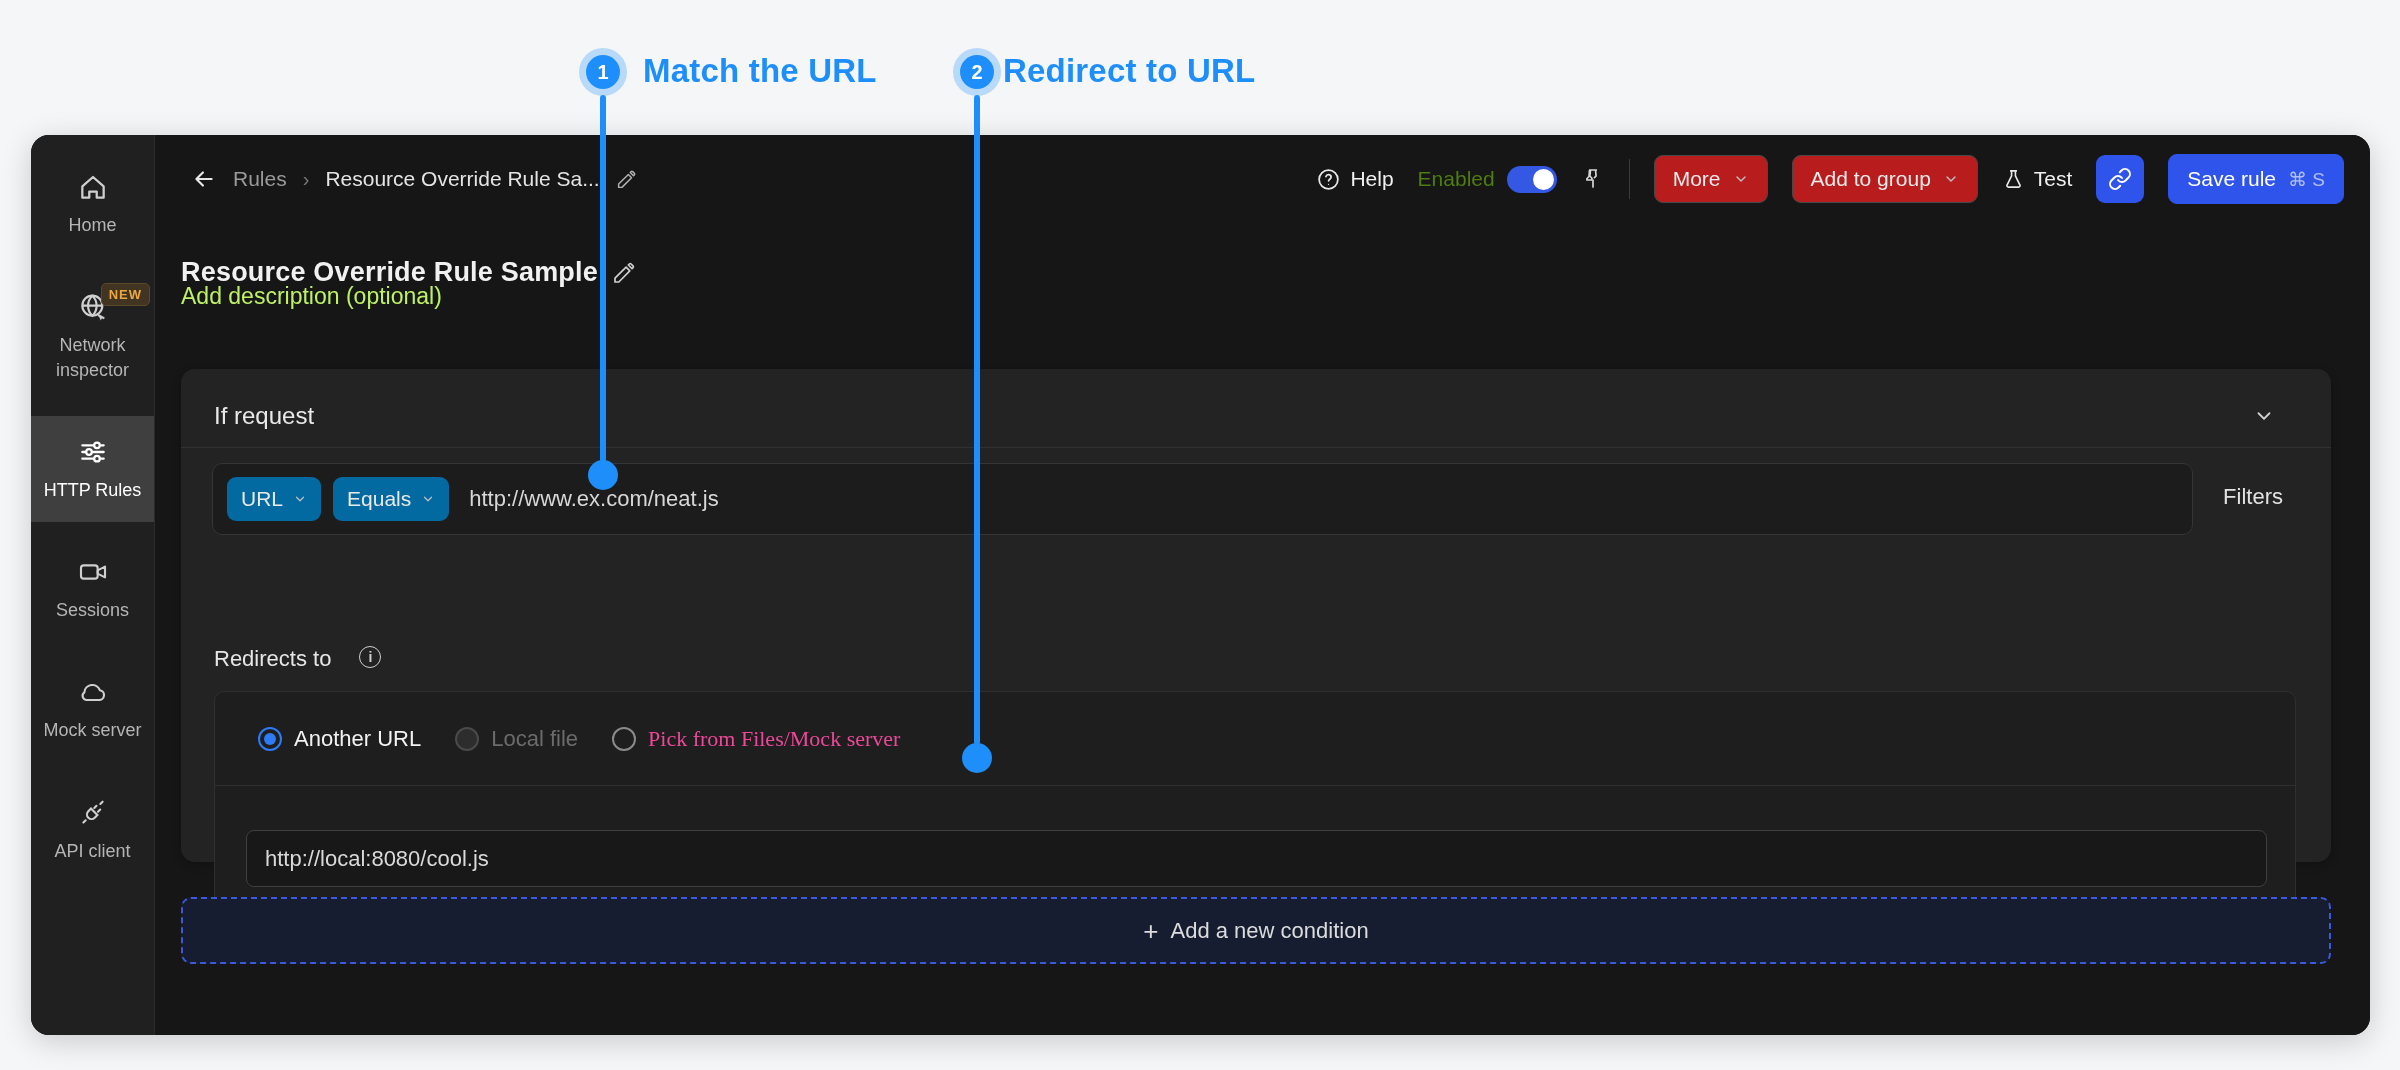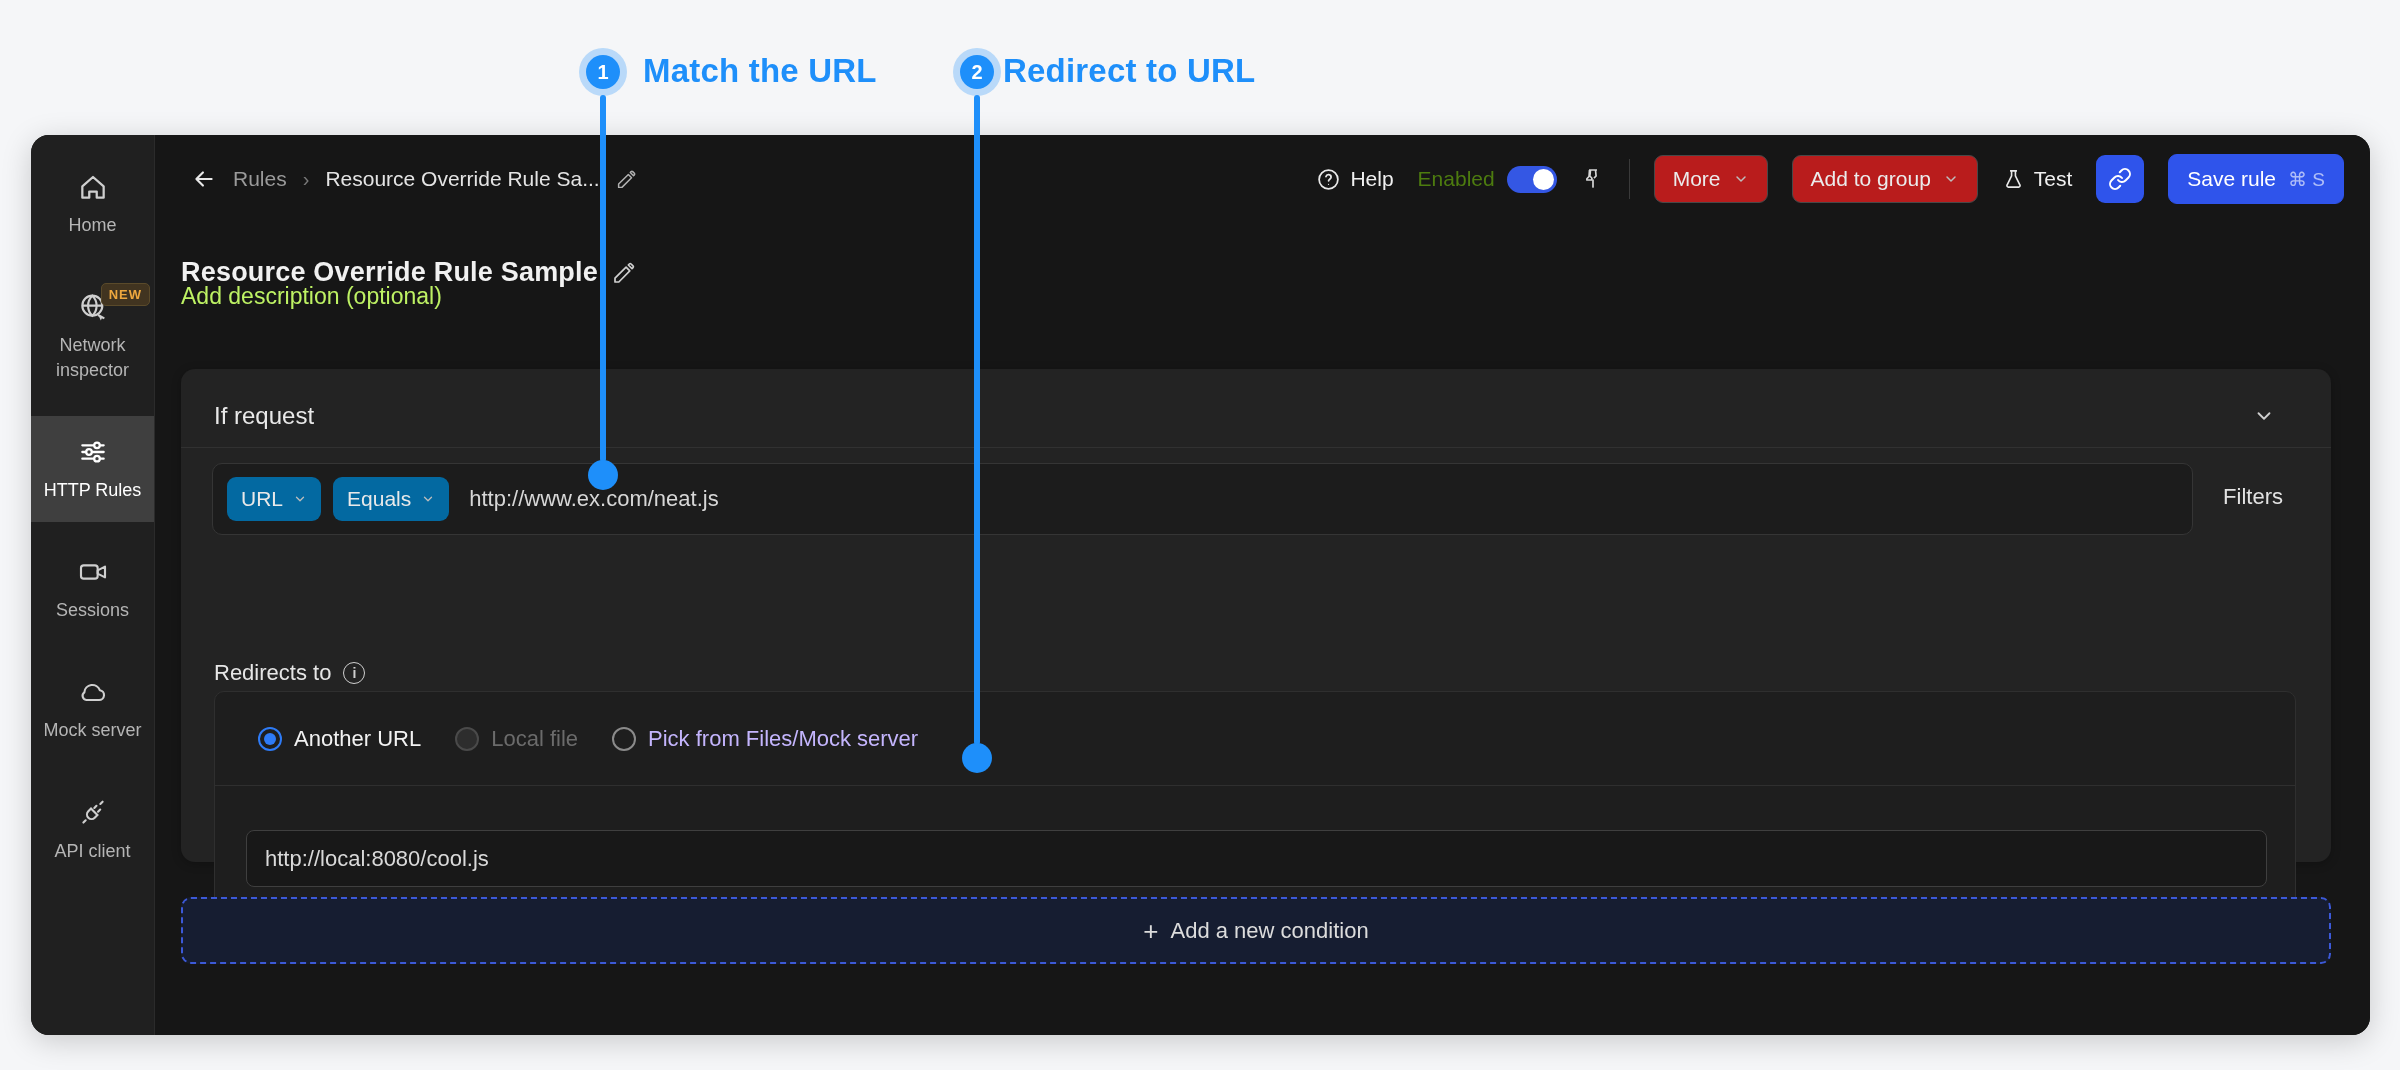--- a/index.html
+++ b/index.html
@@ -96,39 +96,39 @@
   .cond-row { position:absolute; left:31px; top:15px; width:1981px; height:72px;
     background:#1c1c1c; border:1px solid #353535; border-radius:10px;
     display:flex; align-items:center; padding:0 14px; gap:12px; }
   .mini-select { display:flex; align-items:center; gap:10px; background:#0369a1;
     border-radius:9px; padding:10px 14px; color:#e9e9e9; font-size:21px; cursor:pointer; }
   .mini-select .chev { width:14px; height:14px; }
   .cond-url { flex:1; background:transparent; border:none; outline:none;
     color:#d7d7d7; font-size:22px; margin-left:8px; font-family:"Liberation Sans", sans-serif; }
   .filters { position:absolute; right:48px; top:36px; color:#e2e2e2; font-size:22px; cursor:pointer; }
 
-  .redirects-label { position:absolute; left:33px; top:212px; display:flex; align-items:center;
-    gap:12px; color:#e6e6e6; font-size:22px; }
+  .redirects-label { position:absolute; left:33px; top:198px; display:flex; 
+    gap:28px; color:#e6e6e6; font-size:22px; }
   .info-icon { width:22px; height:22px; border:1.6px solid #cfcfcf; border-radius:50%;
     color:#cfcfcf; font-size:14px; display:inline-flex; align-items:center;
     justify-content:center; font-weight:700; cursor:pointer; }
 
   .panel { position:absolute; left:33px; top:243px; width:2082px; height:223px;
     background:#1e1e1e; border:1px solid #2f2f2f; border-radius:10px; }
   .radio-row { height:94px; display:flex; align-items:center; gap:34px;
     padding:0 43px; border-bottom:1px solid #2f2f2f; }
   .radio-opt { display:flex; align-items:center; gap:12px; font-size:22px; cursor:pointer; }
   .radio { width:24px; height:24px; border-radius:50%; position:relative; flex:none; }
   .radio.sel { border:2px solid #2e7bf6; }
   .radio.sel::after { content:""; position:absolute; inset:4px; border-radius:50%; background:#2e7bf6; }
   .radio.dis { border:2px solid #4a4a4a; background:#2d2d2d; }
   .radio.def { border:2px solid #8a8a8a; }
   .radio-opt.sel-t { color:#f2f2f2; }
   .radio-opt.dis-t { color:#6b6b6b; cursor:not-allowed; }
-  .radio-opt.def-t { color:#c4b5fd; }
+  .radio-opt.def-t { color:#ec4899;font-family:Liberation Serif, serif; }
 
   .dest-input { position:absolute; left:31px; top:138px; width:2021px; height:57px;
     background:#181818; border:1px solid #3f3f3f; border-radius:8px;
     color:#d9d9d9; font-size:22px; padding:0 18px; outline:none;
     font-family:"Liberation Sans", sans-serif; }
 
   
   .add-cond { position:absolute; left:26px; top:762px; width:2150px; height:67px;
     background:#161d31; border:2px dashed #3c59d8; border-radius:10px;
     display:flex; align-items:center; justify-content:center; gap:12px;

